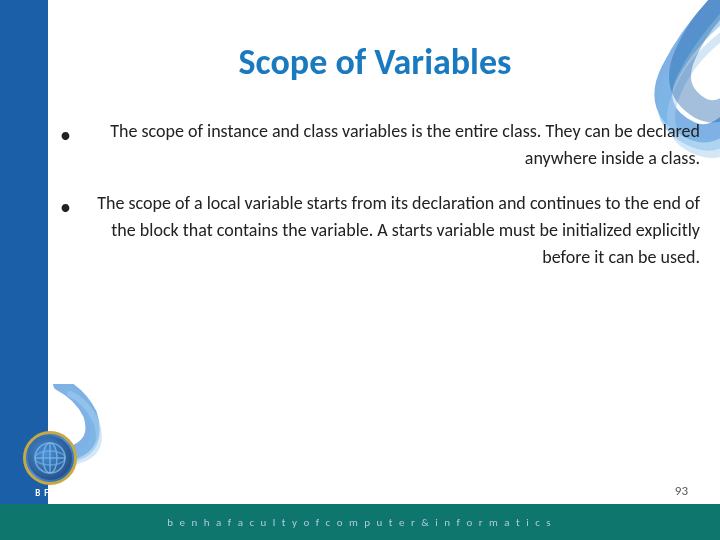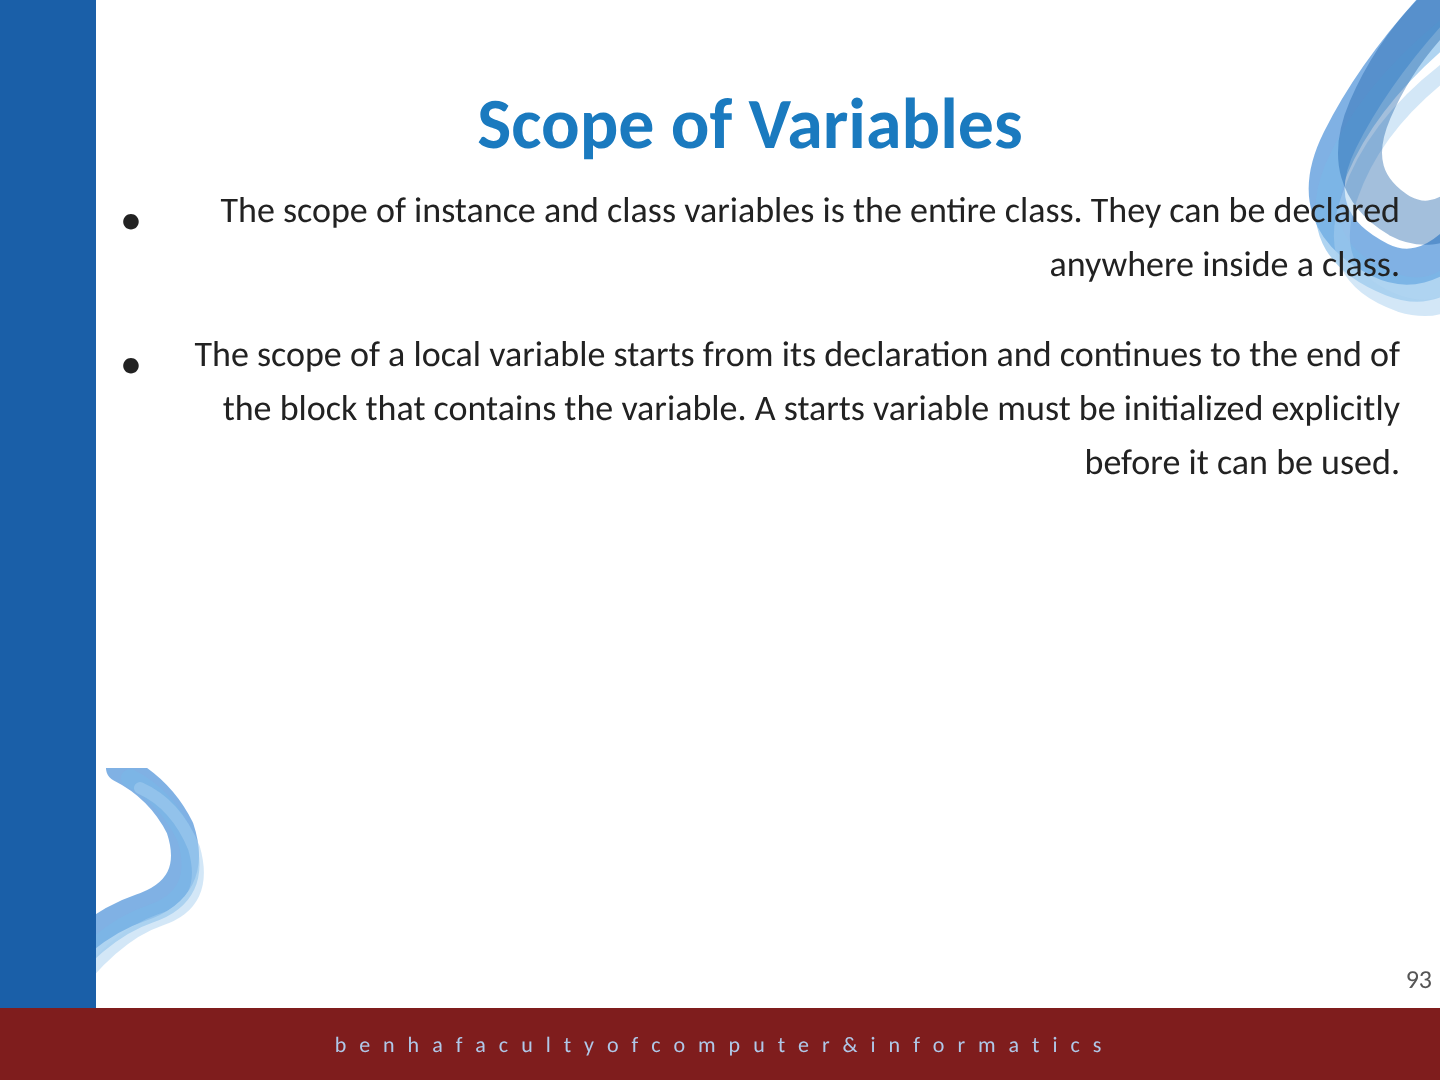--- a/index.html
+++ b/index.html
@@ -32,39 +32,39 @@
       z-index: 2;
     }
 
     
     .bottom-bar {
       position: absolute;
       bottom: 0;
       left: 0;
       width: 720px;
       height: 36px;
-      background: #7f1d1d;
+      background: #0f766e;
       z-index: 2;
       display: flex;
       align-items: center;
       padding: 0 60px 0 60px;
     }
 
     .bottom-bar-text {
       color: #b0c8e8;
       font-size: 11px;
       letter-spacing: 2px;
       text-transform: lowercase;
       flex: 1;
       text-align: center;
     }
 
     .page-number {
       position: absolute;
-      right: 4px;
+      right: 32px;
       bottom: 42px;
       font-size: 13px;
       color: #555;
     }
 
     
     .logo-area {
       position: absolute;
       left: 0;
       bottom: 36px;
@@ -142,21 +142,21 @@
       z-index: 3;
       display: flex;
       flex-direction: column;
     }
 
     .slide-title {
       font-size: 36px;
       font-weight: bold;
       color: #1a7abf;
       text-align: center;
-      margin-bottom: 8px;
+      margin-bottom: 34px;
       margin-top: 20px;
       padding-right: 10px;
     }
 
     .bullet-list {
       list-style: none;
       padding: 0;
       margin: 0;
     }
 
@@ -218,18 +218,32 @@
       </li>
       <li class="bullet-item">
         <span class="bullet-dot">•</span>
         <span class="bullet-text">The scope of a local variable starts from its declaration and continues to the end of the block that contains the variable. A starts variable must be initialized explicitly before it can be used.</span>
       </li>
     </ul>
   </div>
 
   <div class="page-number">93</div>
 
+  <div class="logo-area">
+    <div class="logo-circle">
+      <div class="logo-inner">
+        <svg class="logo-globe" viewBox="0 0 34 34" xmlns="http://www.w3.org/2000/svg">
+          <circle cx="17" cy="17" r="15" fill="none" stroke="#7ab8e8" stroke-width="1.5" opacity="0.8"></circle>
+          <ellipse cx="17" cy="17" rx="7" ry="15" fill="none" stroke="#7ab8e8" stroke-width="1.5" opacity="0.8"></ellipse>
+          <line x1="2" y1="17" x2="32" y2="17" stroke="#7ab8e8" stroke-width="1.5" opacity="0.8"></line>
+          <line x1="17" y1="2" x2="17" y2="32" stroke="#7ab8e8" stroke-width="1.5" opacity="0.8"></line>
+          <ellipse cx="17" cy="17" rx="15" ry="7" fill="none" stroke="#7ab8e8" stroke-width="1.5" opacity="0.6"></ellipse>
+        </svg>
+      </div>
+    </div>
+    <div class="logo-text">B F C I</div>
+  </div>
 
   <div class="bottom-bar">
     <span class="bottom-bar-text">B e n h a   f a c u l t y   o f   c o m p u t e r   &amp;   I n f o r m a t i c s</span>
   </div>
 
 </div>
 
 </body></html>

